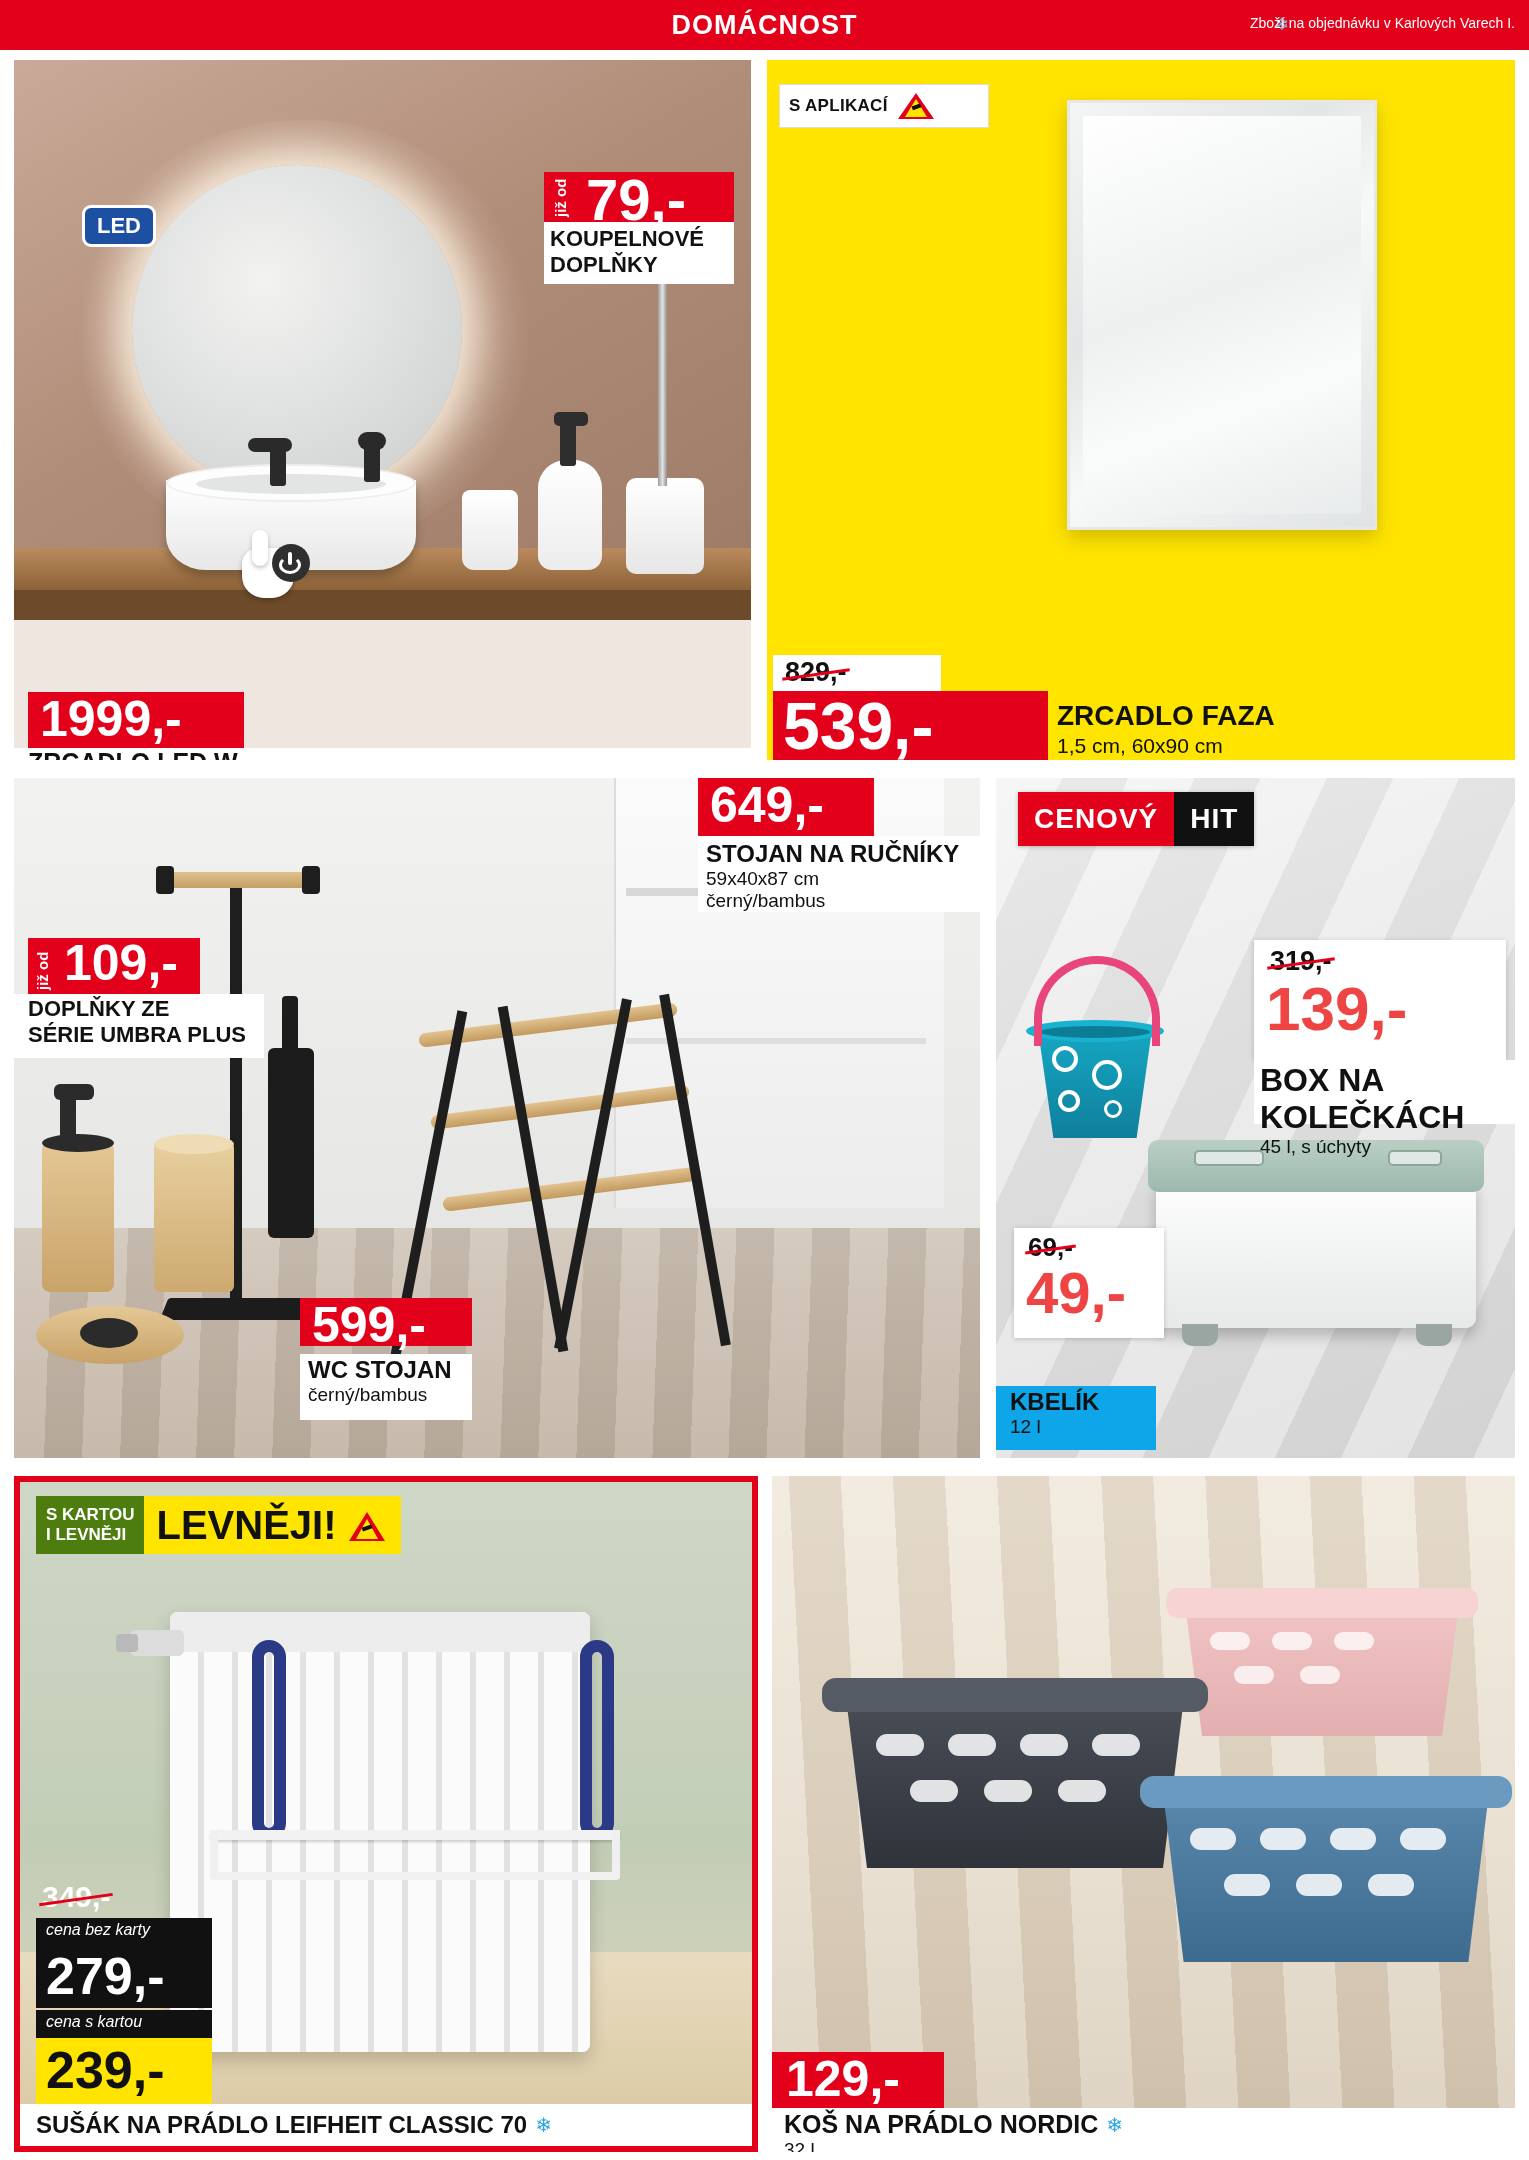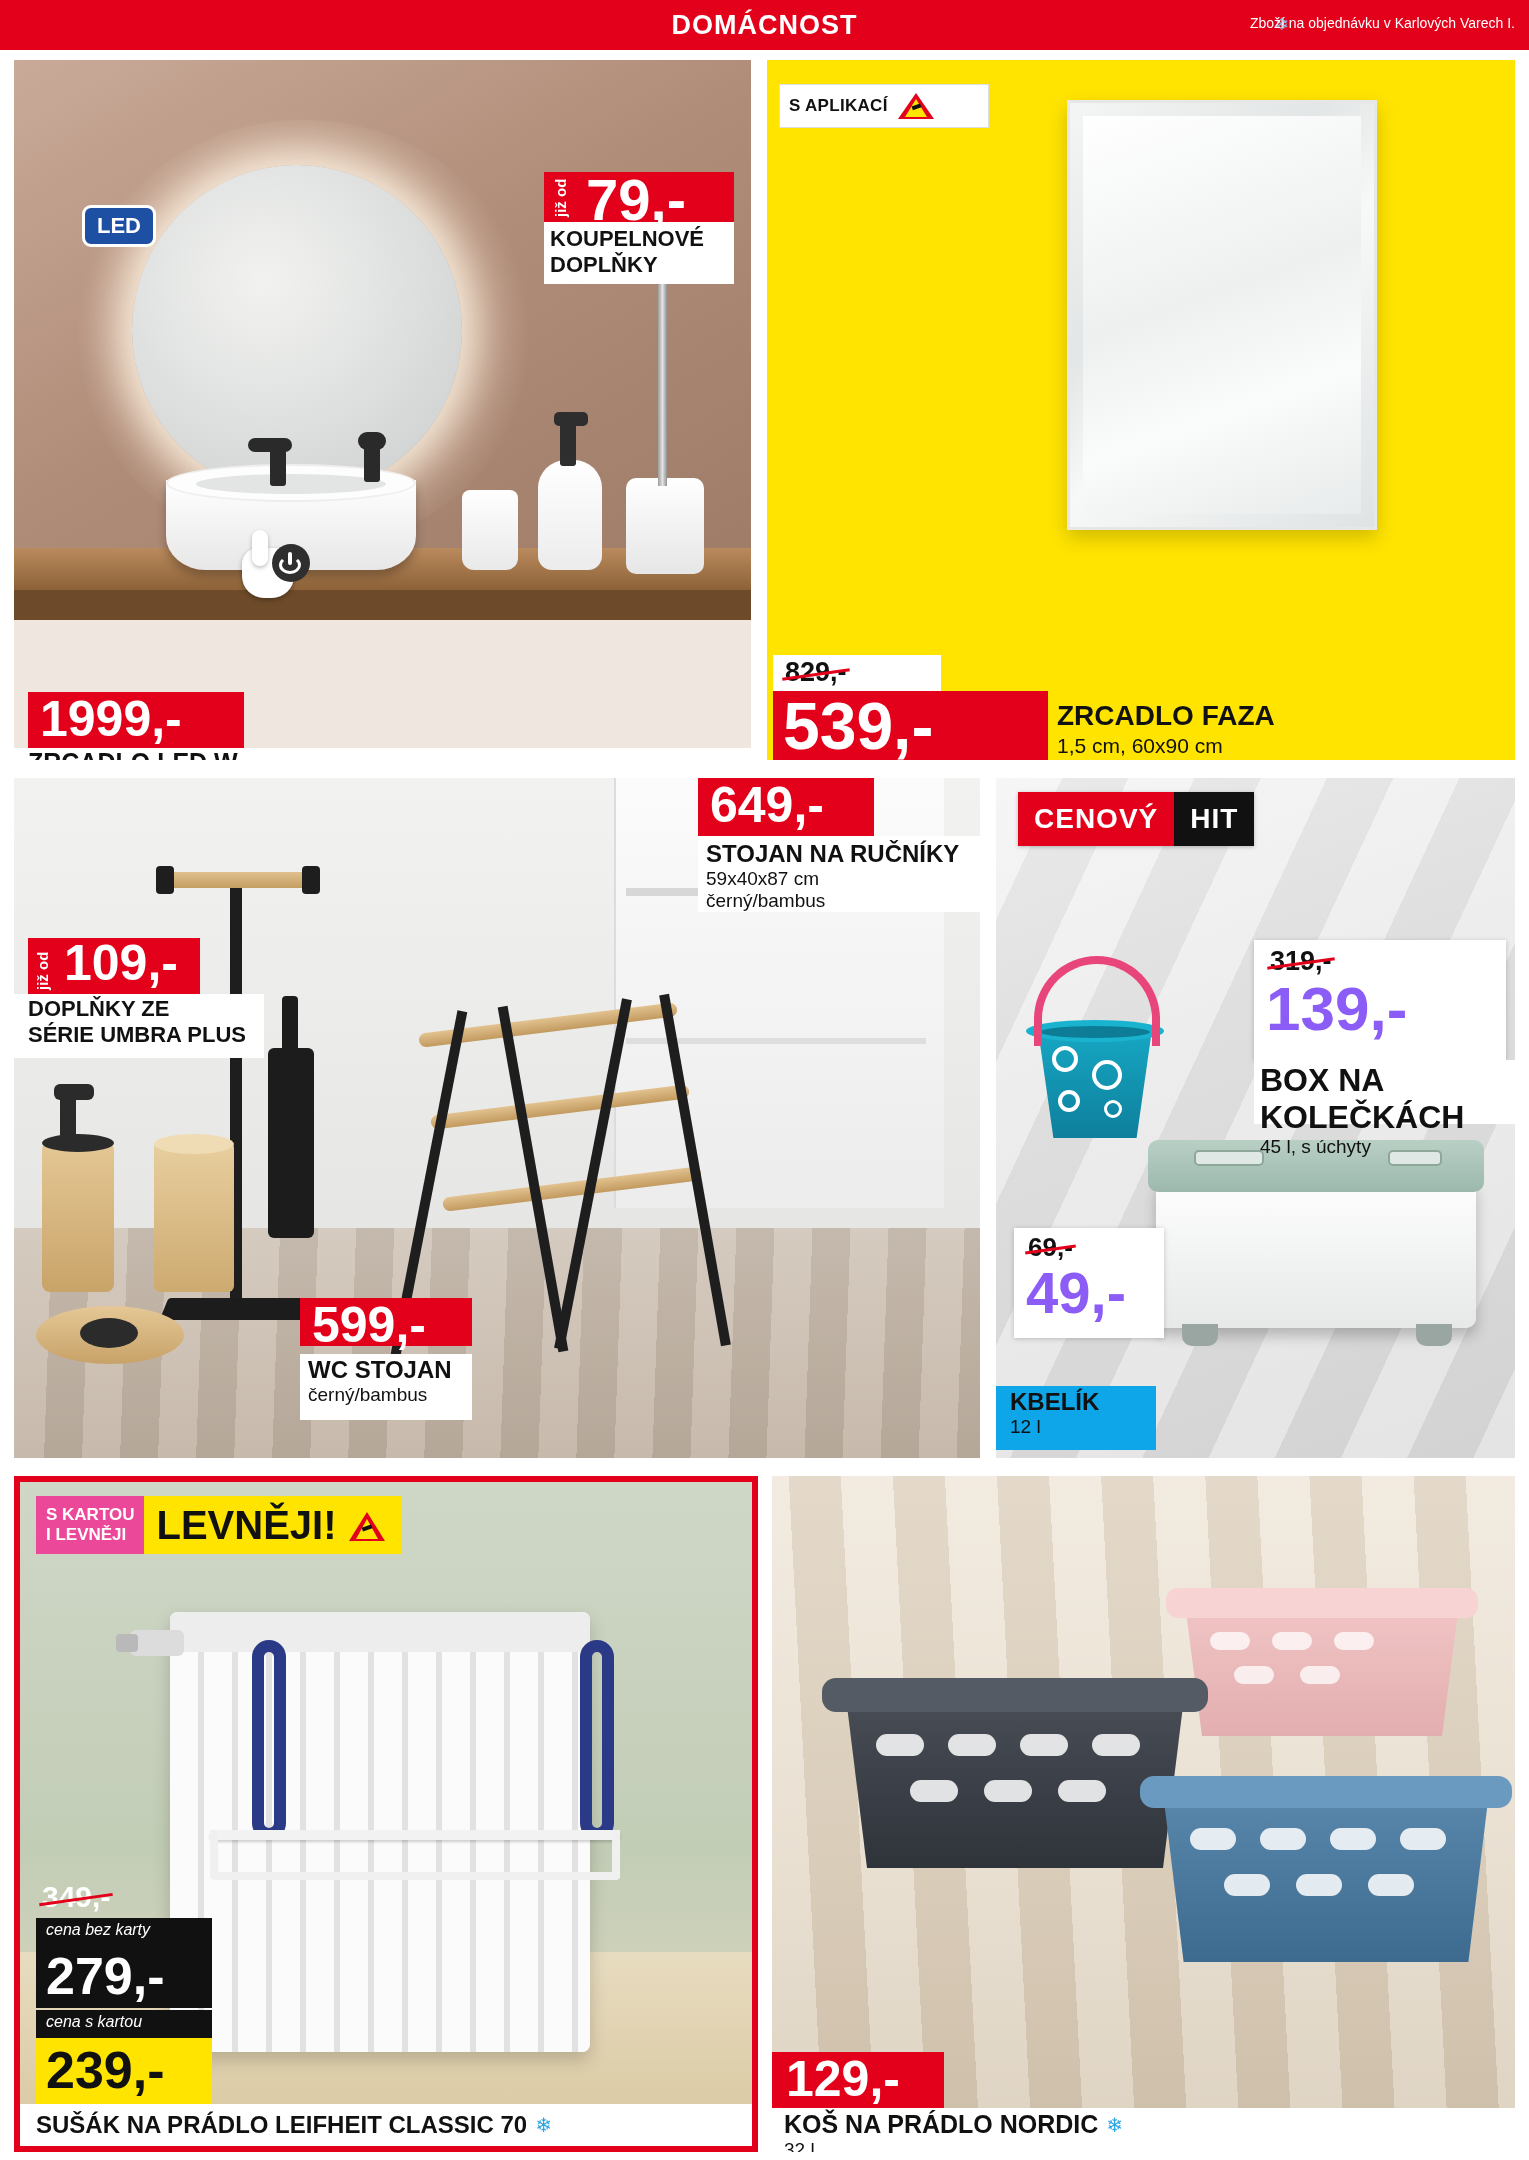--- a/index.html
+++ b/index.html
@@ -34,21 +34,21 @@
   
   .panel { position:absolute; overflow:hidden; }
 
   
   .tag { position:absolute; background:#e2001a; color:#fff; }
   .tag-white { position:absolute; background:#fff; color:#111; }
 
   .price {
     font-weight:bold; color:#fff; line-height:1;
   }
-  .price-dark { font-weight:bold; color:#8b5cf6; line-height:1; }
+  .price-dark { font-weight:bold; color:#ef4444; line-height:1; }
 
   .lbl-dark { color:#111; font-weight:bold; }
   .lbl-sub { color:#111; font-weight:normal; }
 
   .strike { position:relative; color:#111; font-weight:bold; }
   .strike:after {
     content:""; position:absolute; left:-3px; right:-3px; top:52%;
     height:3px; background:#e2001a; transform:rotate(-8deg);
   }
 
@@ -333,21 +333,21 @@
     <div style="position:absolute;left:232px;top:158px;width:34px;height:200px;border:12px solid #2b3a86;border-radius:18px;background:transparent;"></div>
     <div style="position:absolute;left:560px;top:158px;width:34px;height:200px;border:12px solid #2b3a86;border-radius:18px;background:transparent;"></div>
 
     <div style="position:absolute;left:190px;top:348px;width:410px;height:10px;background:#f2f2f2;border-radius:5px;box-shadow:0 2px 3px rgba(0,0,0,.18);"></div>
     <div style="position:absolute;left:190px;top:390px;width:410px;height:8px;background:#f0f0f0;border-radius:4px;"></div>
     <div style="position:absolute;left:190px;top:348px;width:8px;height:48px;background:#f0f0f0;"></div>
     <div style="position:absolute;left:592px;top:348px;width:8px;height:48px;background:#f0f0f0;"></div>
   </div>
 
   <div style="position:absolute; left:16px; top:14px; height:58px; display:flex; align-items:stretch;">
-    <div style="background:#ec4899; color:#fff; padding:13px 10px; display:flex; flex-direction:column; justify-content:center;">
+    <div style="background:#4d7c0f; color:#fff; padding:13px 10px; display:flex; flex-direction:column; justify-content:center;">
       <div style="font-size:17px; font-weight:bold;">S KARTOU</div>
       <div style="font-size:17px; font-weight:bold;">I LEVNĚJI</div>
     </div>
     <div style="background:#ffe400; padding:0 12px; display:flex; align-items:center; gap:10px;">
       <span style="font-size:40px; font-weight:bold; color:#111; letter-spacing:0px;">LEVNĚJI!</span>
       <span class="alza-logo">
         <svg width="42" height="34" viewBox="0 0 42 34">
           <polygon points="20,2 38,31 2,31" fill="#e2001a"></polygon>
           <polygon points="20,9 31,29 9,29" fill="#ffe400"></polygon>
           <rect x="15" y="16" width="10" height="4" fill="#111" transform="rotate(-20 20 18)"></rect>

